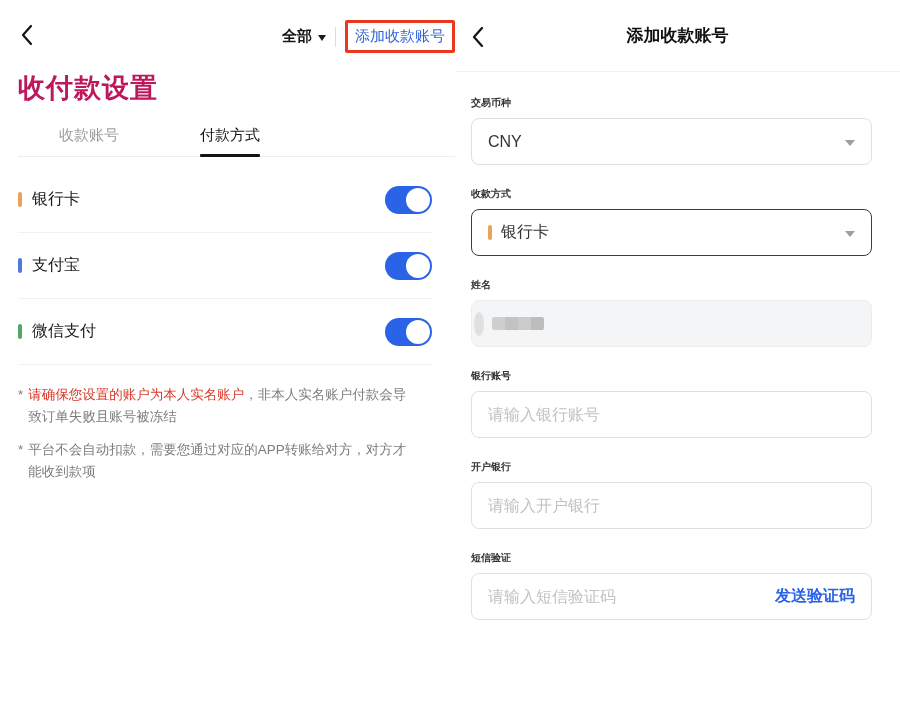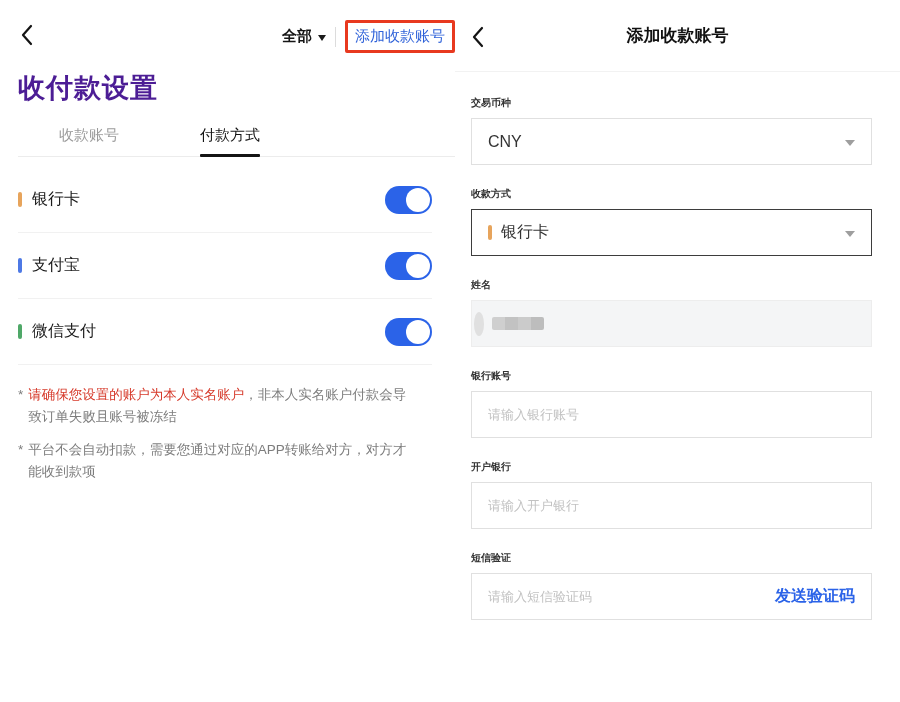--- a/index.html
+++ b/index.html
@@ -8,21 +8,21 @@
 
   
   .panel-left { position:absolute; left:0; top:0; width:455px; height:702px; }
   .l-header { display:flex; align-items:center; justify-content:space-between; padding:20px 0 0 18px; }
   .l-header-right { display:flex; align-items:center; gap:9px; }
   .back-btn { background:none; border:none; cursor:pointer; display:flex; align-items:center; padding:2px; }
   .filter { display:flex; align-items:center; gap:6px; font-size:15px; font-weight:600; color:#151515; cursor:pointer; }
   .caret-black { width:0; height:0; border-left:4.5px solid transparent; border-right:4.5px solid transparent; border-top:6px solid #1c1c1c; margin-top:2px; }
   .vsep { width:1px; height:20px; background:#dcdcdc; }
   .add-btn { border:3px solid #e8391f; border-radius:2px; background:#fff; color:#2f62d9; font-size:15px; font-weight:500; padding:4px 7px; cursor:pointer; font-family:"Liberation Sans", sans-serif; }
-  .l-title { margin:17px 0 0 18px; font-size:27px; font-weight:700; color:#4c1d95; letter-spacing:1px; }
+  .l-title { margin:17px 0 0 18px; font-size:27px; font-weight:700; color:#be185d; letter-spacing:1px; }
   .tabs { display:flex; gap:40px; margin:20px 0 0 18px; border-bottom:1px solid #ececec; }
   .tab { position:relative; padding-bottom:11px; font-size:15px; color:#9b9b9b; cursor:pointer;margin-left:41px; }
   .tab.active { color:#141414; font-weight:400; }
   .tab.active::after { content:""; position:absolute; left:0; right:0; bottom:-1px; height:3px; background:#141414; border-radius:1px; }
   .rows { margin:10px 23px 0 18px; }
   .row { height:66px; display:flex; align-items:center; justify-content:space-between; border-bottom:1px solid #f1f1f1; }
   .row-label { display:flex; align-items:center; gap:10px; font-size:16px; font-weight:500; color:#1a1a1a; }
   .bar { width:4px; height:15px; border-radius:2px; }
   .bar-orange { background:#e7a45c; }
   .bar-blue { background:#4d79e5; }
@@ -35,29 +35,29 @@
   .note .hl { color:#d6392a; font-weight:400; }
 
   
   .panel-right { position:absolute; left:455px; top:0; width:445px; height:702px; }
   .r-header { position:relative; height:72px; border-bottom:1px solid #f2f2f2; display:flex; align-items:center; justify-content:center; }
   .r-back { position:absolute; left:14px; top:24px; }
   .r-title { font-size:17px; font-weight:700; color:#111; }
   .form { padding:2px 28px 0 16px; }
   .group { margin-top:22px; }
   .group-label { font-size:10px; font-weight:600; color:#333; margin-bottom:8px; }
-  .control { position:relative; height:47px; border:1px solid #e0e0e0; border-radius:0; display:flex; align-items:center; padding:0 16px; font-size:16px; color:#333; background:#fff; }
+  .control { position:relative; height:47px; border:1px solid #e0e0e0; border-radius:8px; display:flex; align-items:center; padding:0 16px; font-size:16px; color:#333; background:#fff; }
   .control.dark { border-color:#3d3d3d; }
   .control.disabled { background:#f4f5f6; border-color:#ededed; overflow:hidden; }
   .select-caret { position:absolute; right:16px; top:50%; margin-top:-2px; width:0; height:0; border-left:5.5px solid transparent; border-right:5.5px solid transparent; border-top:6.5px solid #9e9e9e; }
   .sel-inner { display:flex; align-items:center; gap:9px; }
   .redact-arc { width:10px; height:24px; border-radius:50%; background:#e0e0e0; margin-left:-14px; flex:0 0 auto; }
   .redact-blob { width:52px; height:13px; border-radius:2px; margin-left:8px;
     background:linear-gradient(90deg,#cfcfcf 0 25%,#c2c2c2 25% 50%,#cbcbcb 50% 75%,#bdbdbd 75% 100%); }
-  .text-input { border:none; outline:none; background:transparent; flex:1; font-size:13px; color:#333; font-family:"Liberation Sans", sans-serif; min-width:0; }
+  .text-input { border:none; outline:none; background:transparent; flex:1; font-size:16px; color:#333; font-family:"Liberation Sans", sans-serif; min-width:0; }
   .text-input::placeholder { color:#c2c2c2; }
   .send-code { color:#2b63e8; font-size:16px; font-weight:700; white-space:nowrap; cursor:pointer; background:none; border:none; font-family:"Liberation Sans", sans-serif; padding:0 0 0 10px;text-align:center; }
 </style>
 </head>
 <body>
 
 <div class="stage">
 
   <div class="panel-left">
     <div class="l-header">

